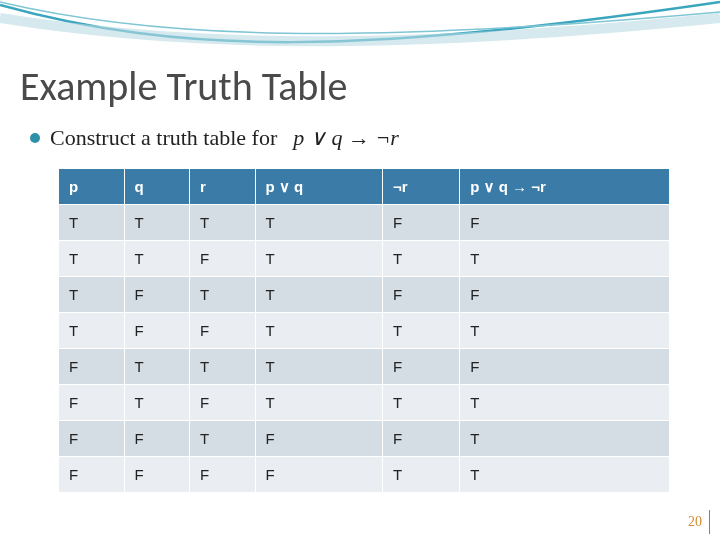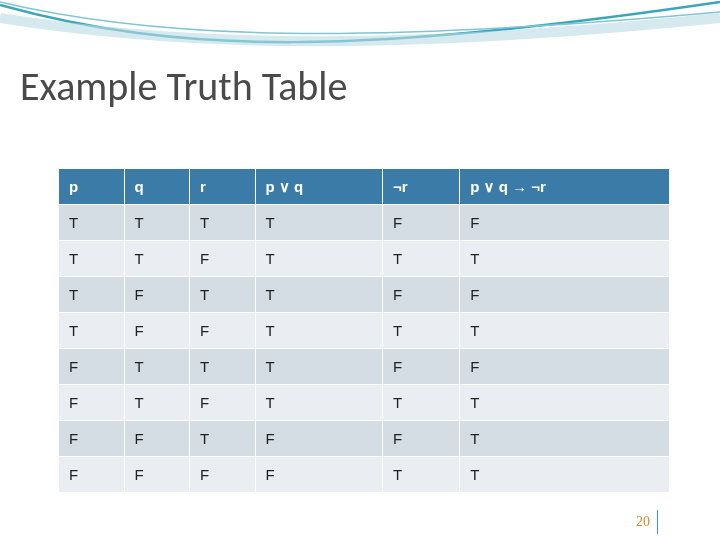--- a/index.html
+++ b/index.html
@@ -4,21 +4,21 @@
 <style>
   * { margin: 0; padding: 0; box-sizing: border-box; }
   html, body { width: 720px; height: 540px; }
   body {
     font-family: "Segoe UI", "Calibri", sans-serif;
     background: #fff;
     position: relative;
     overflow: hidden;
   }
   .slide {
-    width: 668px;
+    width: 720px;
     height: 540px;
     position: relative;
     padding: 16px;
   }
   .swoosh {
     position: absolute;
     top: 0; left: 0; width: 720px; height: 70px;
     pointer-events: none;
   }
   .title {
@@ -107,20 +107,25 @@
 <div class="slide">
 
   <svg class="swoosh" viewBox="0 0 720 70" preserveAspectRatio="none">
     <path d="M0,5 C180,55 360,55 720,2" stroke="#3aa6bd" stroke-width="2.5" fill="none"></path>
     <path d="M0,18 C200,50 420,48 720,18" stroke="#b9dbe3" stroke-width="10" fill="none" opacity="0.6"></path>
     <path d="M0,2 C160,40 360,44 720,12" stroke="#7fc5d4" stroke-width="1.5" fill="none"></path>
   </svg>
 
   <h1 class="title">Example Truth Table</h1>
 
+  <div class="bullet-row">
+    <span class="bullet-dot"></span>
+    <span class="bullet-text">Construct a truth table for</span>
+    <span class="formula">p ∨ q → ¬r</span>
+  </div>
 
   <table class="tbl">
     <thead>
       <tr>
         <th>p</th>
         <th>q</th>
         <th>r</th>
         <th>p ∨ q</th>
         <th>¬r</th>
         <th>p ∨ q → ¬r</th>

